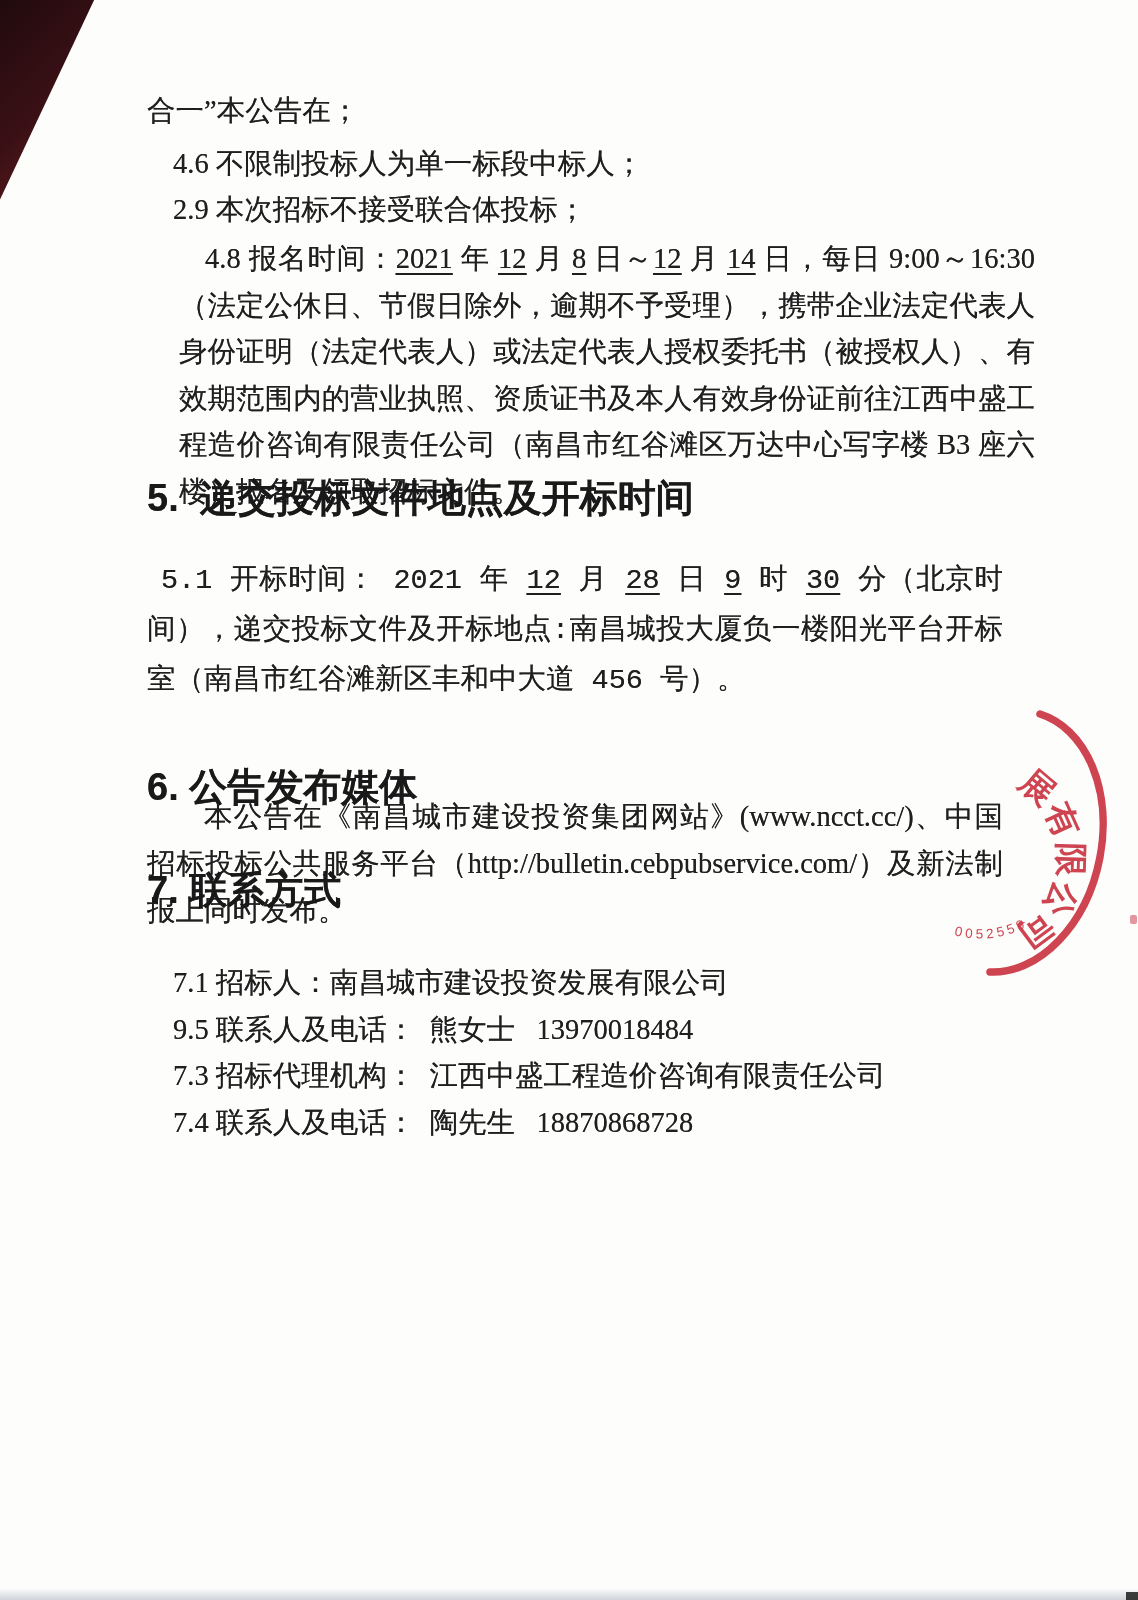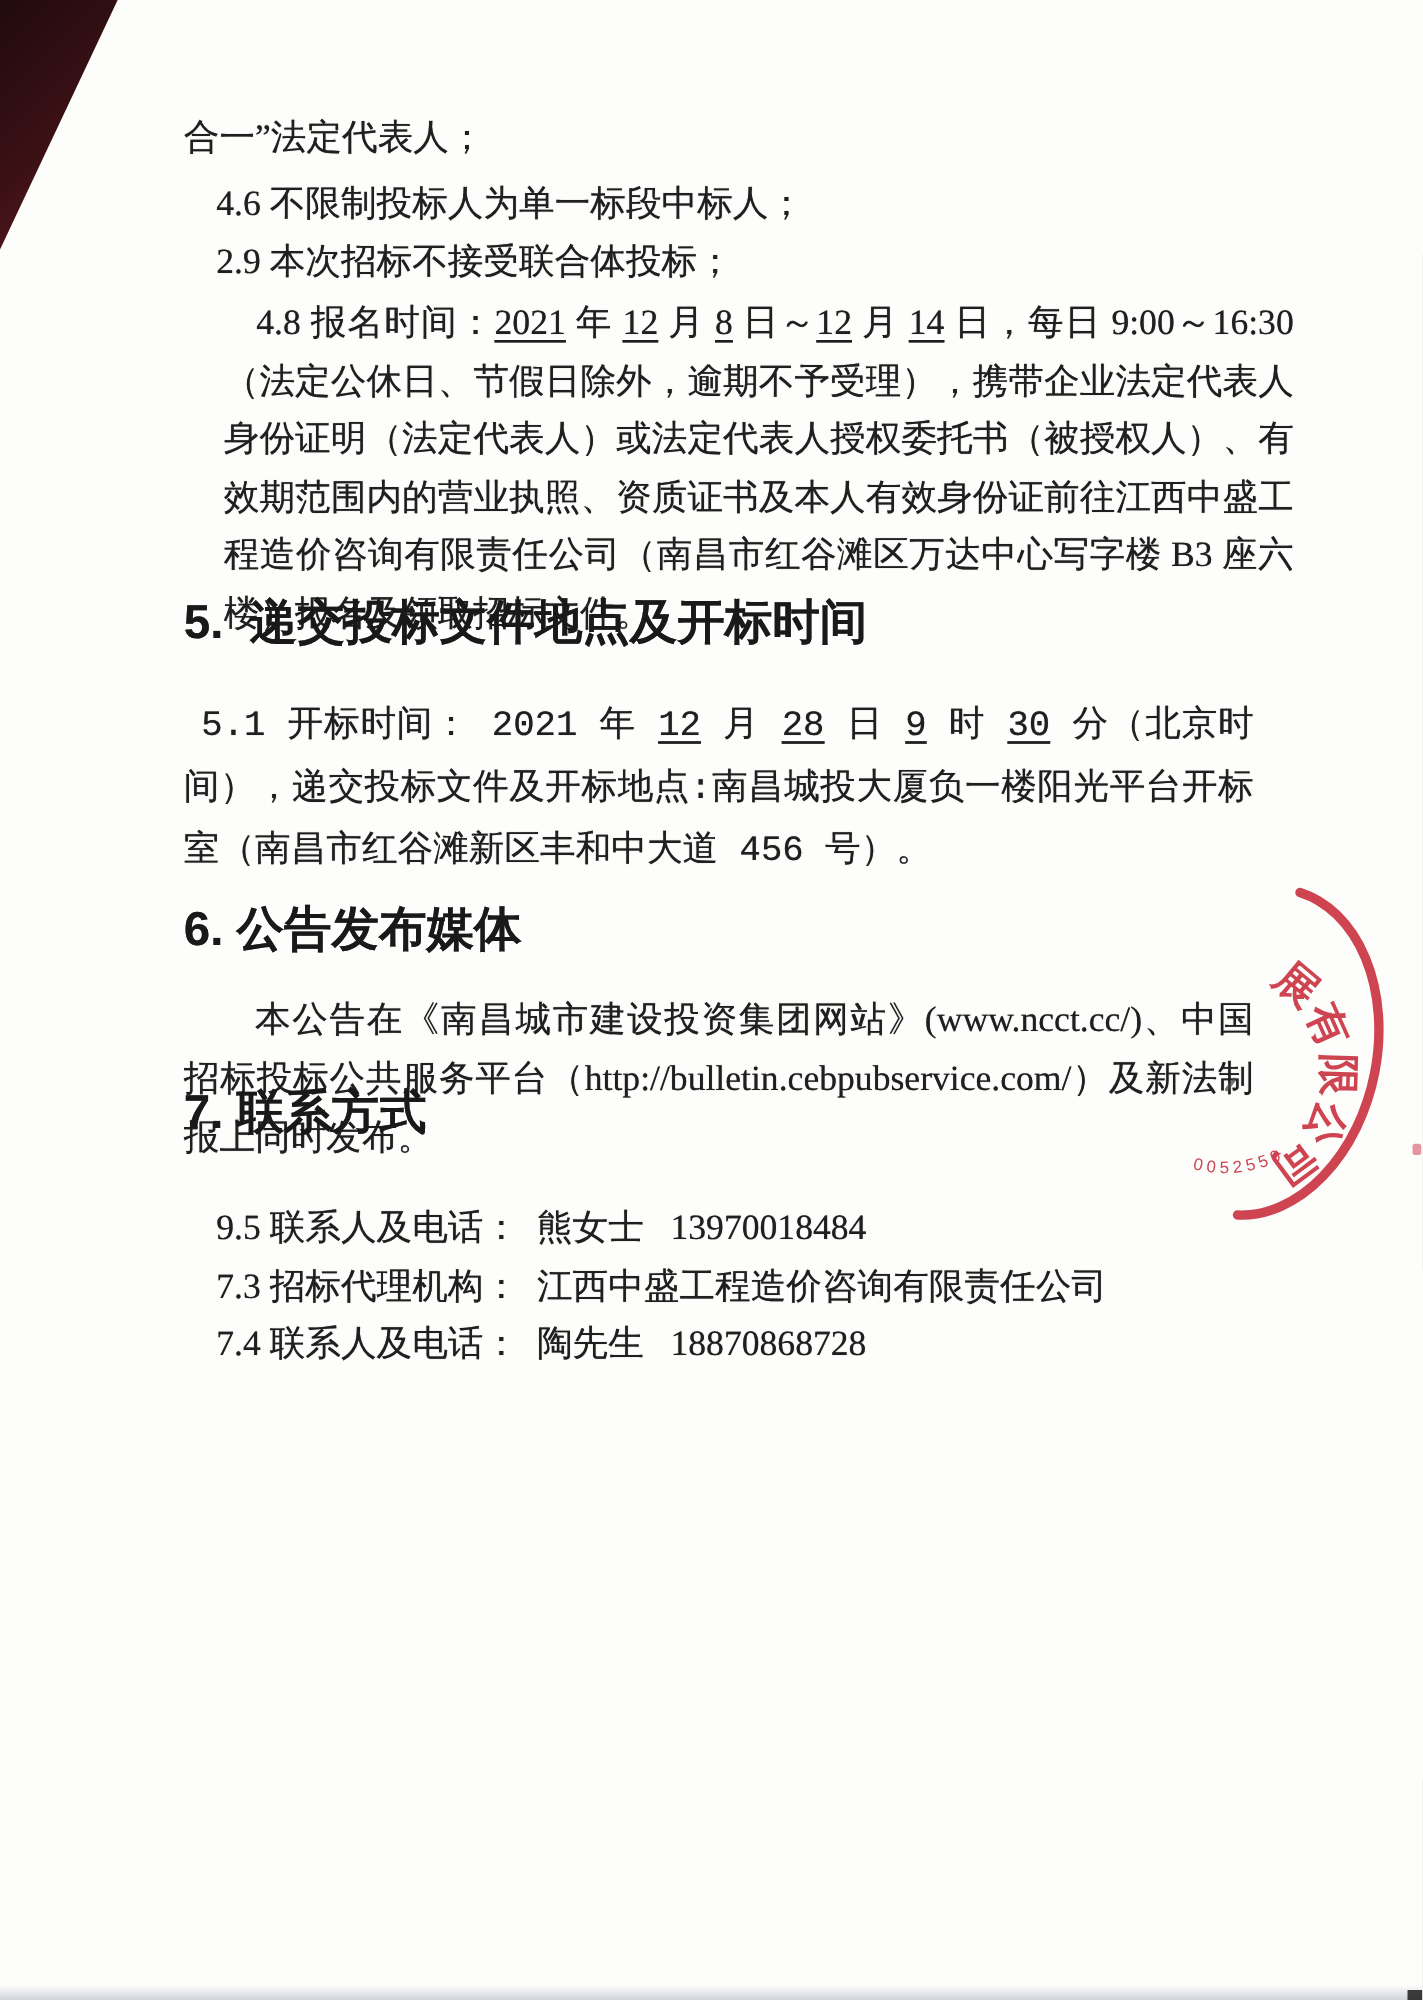--- a/index.html
+++ b/index.html
@@ -75,39 +75,40 @@
   .stamp .arc-chars{font-size:34px;letter-spacing:2px;}
   .stamp .arc-digits{font-size:13.5px;letter-spacing:3.5px;font-weight:normal;}
 </style>
 </head>
 <body>
 
 <div class="page">
 
   <div class="corner"></div>
 
-  <div class="tbk" style="top:95px">合一”法定代表人；</div>
+  <div class="tbk" style="top:95px">合一”本公告在；</div>
 
   <div class="tbk" style="top:148px;padding-left:26px">4.6 不限制投标人为单一标段中标人；</div>
 
   <div class="tbk" style="top:194px;padding-left:26px">2.9 本次招标不接受联合体投标；</div>
 
   <div class="tbk para p48" style="top:236px"><span>4.8 报名时间：</span><span class="u">2021</span><span> 年 </span><span class="u">12</span><span> 月 </span><span class="u">8</span><span> 日～</span><span class="u">12</span><span> 月 </span><span class="u">14</span><span> 日，每日 9:00～16:30（法定公休日、节假日除外，逾期不予受理），携带企业法定代表人身份证明（法定代表人）或法定代表人授权委托书（被授权人）、有效期范围内的营业执照、资质证书及本人有效身份证前往江西中盛工程造价咨询有限责任公司（南昌市红谷滩区万达中心写字楼 B3 座六楼）报名及领取招标文件。</span></div>
 
   <h2 class="heading" style="top:478px">5.  递交投标文件地点及开标时间</h2>
 
   <div class="tbk para p51" style="top:556px"><span>5.1 开标时间： 2021 年 </span><span class="u">12</span><span> 月 </span><span class="u">28</span><span> 日 </span><span class="u">9</span><span> 时 </span><span class="u">30</span><span> 分（北京时间），递交投标文件及开标地点:南昌城投大厦负一楼阳光平台开标室（南昌市红谷滩新区丰和中大道 456 号）。</span></div>
 
-  <h2 class="heading" style="top:724px">6. 公告发布媒体</h2>
+  <h2 class="heading" style="top:767px">6. 公告发布媒体</h2>
 
   <div class="tbk para p6" style="top:793px">本公告在《南昌城市建设投资集团网站》(www.ncct.cc/)、中国招标投标公共服务平台（http://bulletin.cebpubservice.com/）及新法制报上同时发布。</div>
 
   <h2 class="heading" style="top:870px">7. 联系方式</h2>
 
   <div class="s7" style="top:960px">
+    <div class="contact">7.1 招标人：南昌城市建设投资发展有限公司</div>
     <div class="contact">9.5 联系人及电话：  熊女士   13970018484</div>
     <div class="contact">7.3 招标代理机构：  江西中盛工程造价咨询有限责任公司</div>
     <div class="contact">7.4 联系人及电话：  陶先生   18870868728</div>
   </div>
 
   <svg class="stamp" viewBox="0 0 208 300">
     <defs>
       <path id="seal-char-arc" d="M 86 92 A 80 80 0 0 1 90 232" fill="none"></path>
       <path id="seal-digit-arc" d="M 24 240 A 100 100 0 0 0 121 214" fill="none"></path>
     </defs>

